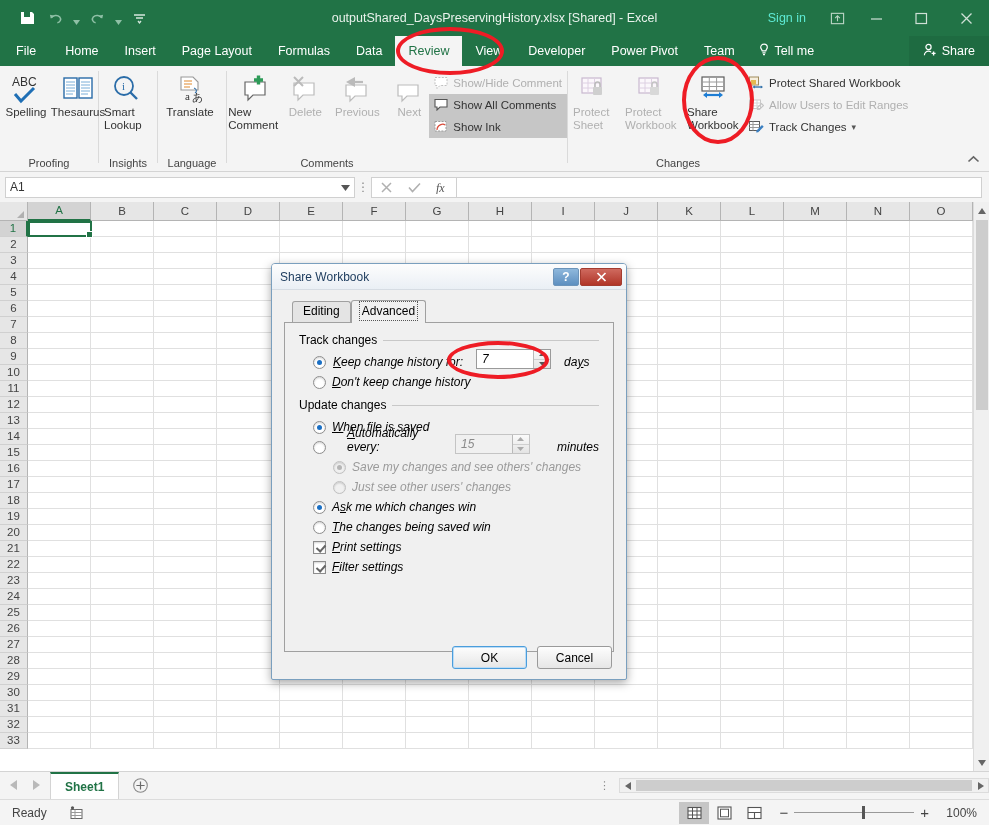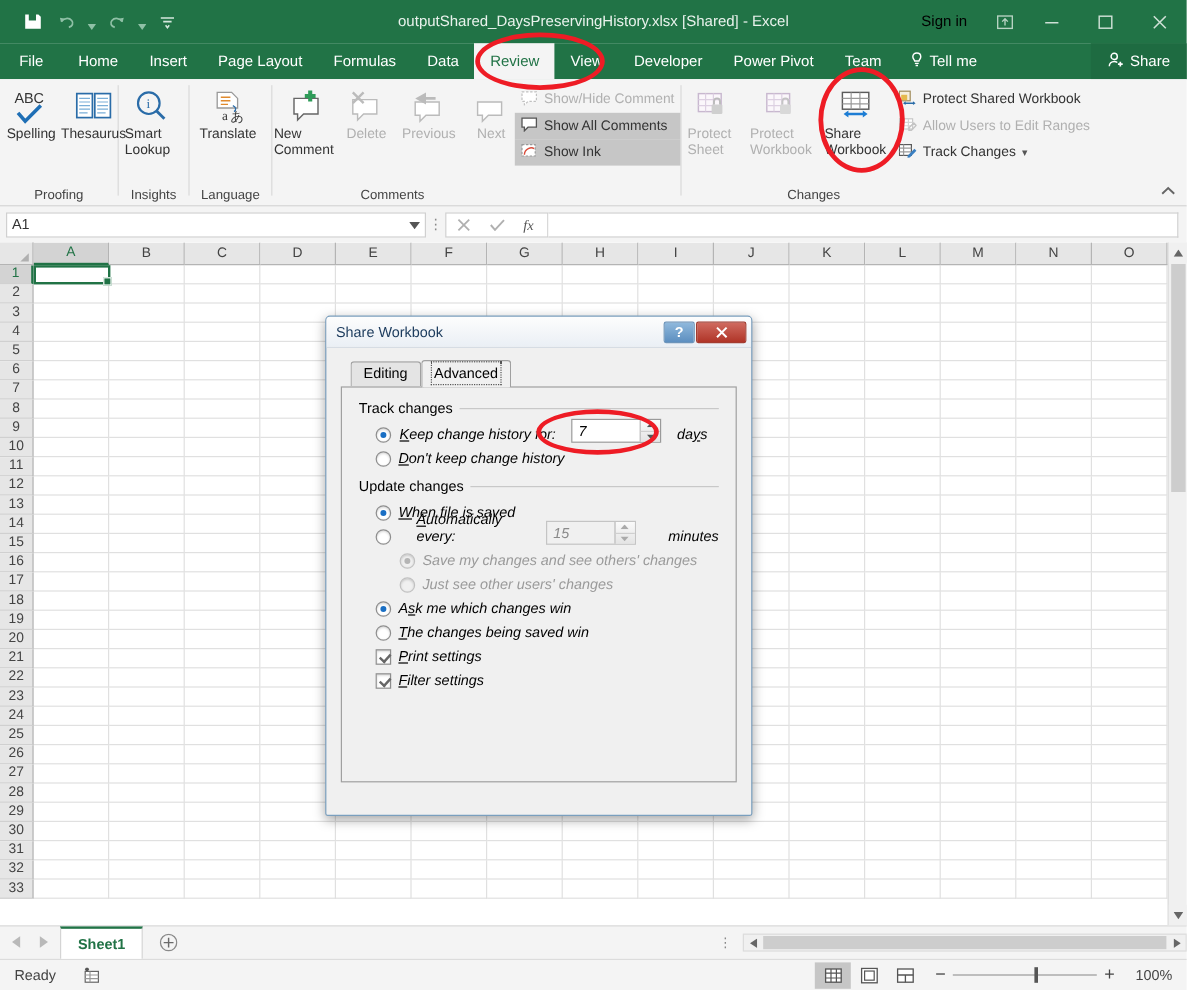--- a/index.html
+++ b/index.html
@@ -21,21 +21,21 @@
   }
   .qat { display:flex; align-items:center; padding-left:14px; gap:2px; }
   .qat-btn { width:26px; height:24px; display:flex; align-items:center; justify-content:center; color:#fff; }
   .qat-btn svg { display:block; }
   .qat-drop { width:12px; height:24px; display:flex; align-items:flex-end; justify-content:center; padding-bottom:5px; }
   .title-text {
     position:absolute; left:0; right:0; text-align:center;
     color:#e9f2ec; font-size:12.5px; pointer-events:none;
   }
   .win-right { margin-left:auto; display:flex; align-items:center; height:36px; }
-  .signin { color:#000000; font-size:12.5px; padding:0 14px; }
+  .signin { color:#5eead4; font-size:12.5px; padding:0 14px; }
   .ribbon-display { width:34px; height:36px; display:flex; align-items:center; justify-content:center; }
   .win-btn { width:45px; height:36px; display:flex; align-items:center; justify-content:center; }
   .win-btn svg, .ribbon-display svg { display:block; }
 
   
   .tabsrow { height:30px; background:#217346; display:flex; align-items:flex-end; position:relative; }
   .tab {
     color:#fff; font-size:12.5px; padding:0 13px; height:30px;
     display:flex; align-items:center; white-space:nowrap;
   }
@@ -1390,17 +1390,21 @@
         <span class="checkbox on"></span>
         <span><span class="u">P</span>rint settings</span>
       </div>
       <div class="opt">
         <span class="checkbox on"></span>
         <span><span class="u">F</span>ilter settings</span>
       </div>
     </div>
   </div>
 
+  <div class="dlg-footer">
+    <div class="dbtn default">OK</div>
+    <div class="dbtn">Cancel</div>
+  </div>
 </div>
 
 <div class="anno" style="left:396px; top:27px; width:108px; height:48px;"></div>
 <div class="anno" style="left:682px; top:56px; width:72px; height:88px;"></div>
 <div class="anno" style="left:447px; top:341px; width:102px; height:38px;"></div>
 
 </body></html>

